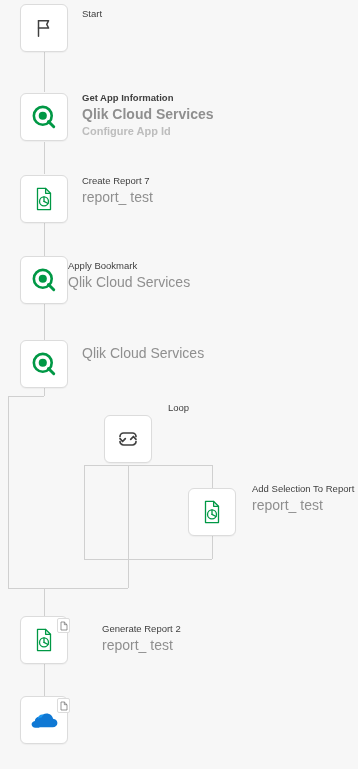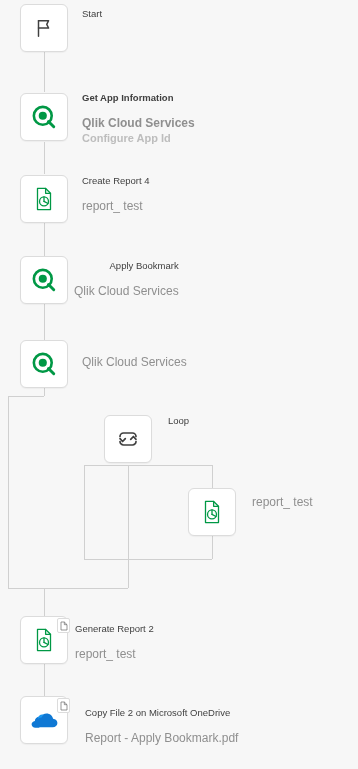--- a/index.html
+++ b/index.html
@@ -49,25 +49,25 @@
     position: absolute;
     line-height: 1.22;
   }
   .label .title {
     font-size: 9.5px;
     color: #404040;
     display: block;
     white-space: nowrap;
   }
   .label .sub {
-    font-size: 12px;
+    font-size: 14px;
     color: #8f8f8f;
     display: block;
     white-space: nowrap;
-    margin-top: 12px;
+    margin-top: 2px;
   }
   .label .sub2 {
     font-size: 11px;
     color: #bdbdbd;
     display: block;
     white-space: nowrap;
     margin-top: 2px;
   }
   
   .badge {
@@ -146,34 +146,34 @@
       <svg width="26" height="26" viewBox="0 0 32 32" fill="none" stroke="#009845" stroke-width="1.6" stroke-linejoin="round" stroke-linecap="round">
         <path d="M8 3h10l6 6v20H8z"></path>
         <path d="M18 3v6h6"></path>
         <circle cx="16" cy="19" r="5.5"></circle>
         <path d="M16 19 L16 13.5"></path>
         <path d="M16 19 L20.9 21.6"></path>
       </svg>
     </span>
   </div>
   <div class="label" style="left:82px; top:175px;">
-    <span class="title">Create Report 4</span>
+    <span class="title">Create Report 7</span>
     <span class="sub">report_ test</span>
   </div>
 
   <div class="node" style="left:20px; top:256px;">
     <span>
       <svg width="26" height="26" viewBox="0 0 32 32">
         <circle cx="14.5" cy="14.5" r="11" fill="none" stroke="#009845" stroke-width="3.2"></circle>
         <circle cx="14.5" cy="14.5" r="5" fill="#009845"></circle>
         <path d="M21.5 21.5 L28 28" stroke="#009845" stroke-width="3.6" stroke-linecap="round"></path>
       </svg>
     </span>
   </div>
-  <div class="label" style="left:74px; top:260px;text-align:right;">
+  <div class="label" style="left:68px; top:260px;">
     <span class="title">Apply Bookmark</span>
     <span class="sub">Qlik Cloud Services</span>
   </div>
 
   <div class="node" style="left:20px; top:340px;">
     <span>
       <svg width="26" height="26" viewBox="0 0 32 32">
         <circle cx="14.5" cy="14.5" r="11" fill="none" stroke="#009845" stroke-width="3.2"></circle>
         <circle cx="14.5" cy="14.5" r="5" fill="#009845"></circle>
         <path d="M21.5 21.5 L28 28" stroke="#009845" stroke-width="3.6" stroke-linecap="round"></path>
@@ -187,36 +187,37 @@
   <div class="node" style="left:104px; top:415px;">
     <span>
       <svg width="24" height="24" viewBox="0 0 24 24" fill="none" stroke="#404040" stroke-width="1.7" stroke-linecap="round" stroke-linejoin="round">
         <path d="M4 9.5A3.5 3.5 0 0 1 7.5 6h9A3.5 3.5 0 0 1 20 9.5v0"></path>
         <path d="M20 14.5A3.5 3.5 0 0 1 16.5 18h-9A3.5 3.5 0 0 1 4 14.5v0"></path>
         <path d="M17.3 12.4l2.7-2.9 2.6 2.9" transform="translate(-2.6,0)"></path>
         <path d="M6.7 11.6L4 14.5 1.4 11.6" transform="translate(2.6,0)"></path>
       </svg>
     </span>
   </div>
-  <div class="label" style="left:168px; top:415px;">
+  <div class="label" style="left:168px; top:402px;">
     <span class="title">Loop</span>
   </div>
 
   <div class="node" style="left:188px; top:488px;">
     <span>
       <svg width="26" height="26" viewBox="0 0 32 32" fill="none" stroke="#009845" stroke-width="1.6" stroke-linejoin="round" stroke-linecap="round">
         <path d="M8 3h10l6 6v20H8z"></path>
         <path d="M18 3v6h6"></path>
         <circle cx="16" cy="19" r="5.5"></circle>
         <path d="M16 19 L16 13.5"></path>
         <path d="M16 19 L20.9 21.6"></path>
       </svg>
     </span>
   </div>
   <div class="label" style="left:252px; top:483px;">
+    <span class="title">Add Selection To Report</span>
     <span class="sub">report_ test</span>
   </div>
 
   <div class="node" style="left:20px; top:616px;">
     <span>
       <svg width="26" height="26" viewBox="0 0 32 32" fill="none" stroke="#009845" stroke-width="1.6" stroke-linejoin="round" stroke-linecap="round">
         <path d="M8 3h10l6 6v20H8z"></path>
         <path d="M18 3v6h6"></path>
         <circle cx="16" cy="19" r="5.5"></circle>
         <path d="M16 19 L16 13.5"></path>
@@ -225,39 +226,35 @@
     </span>
   </div>
   <div class="badge" style="left:57px; top:618px;">
     <span>
       <svg width="8" height="10" viewBox="0 0 12 14" fill="none" stroke="#6f6f6f" stroke-width="1.1" stroke-linejoin="round">
         <path d="M1.5 1h5l4 4v8h-9z"></path>
         <path d="M6.5 1v4h4"></path>
       </svg>
     </span>
   </div>
-  <div class="label" style="left:75px; top:623px;">
+  <div class="label" style="left:102px; top:623px;">
     <span class="title">Generate Report 2</span>
     <span class="sub">report_ test</span>
   </div>
 
   <div class="node" style="left:20px; top:696px;">
     <span>
       <svg width="30" height="20" viewBox="0 0 36 24">
         <path d="M12.4 20.8h16.1c3.1 0 5.6-2.3 5.6-5.1 0-2.7-2.3-4.9-5.2-5.1-.6-3.6-3.9-6.3-7.8-6.3-3 0-5.7 1.6-7 4.1-.5-.2-1.1-.3-1.7-.3-2.9 0-5.3 2.2-5.4 5-2.2.3-3.9 2-3.9 4.1 0 2.3 2 4.2 4.6 4.2h4.7z" fill="#0f78d4"></path>
         <path d="M10.6 10.4c.1-2.8 2.5-5 5.4-5 .6 0 1.2.1 1.7.3-1.2.8-2.1 2-2.6 3.3-2.1.1-3.8 1.3-4.5 1.4z" fill="#1a96f0"></path>
       </svg>
     </span>
   </div>
   <div class="badge" style="left:57px; top:698px;">
     <span>
       <svg width="8" height="10" viewBox="0 0 12 14" fill="none" stroke="#6f6f6f" stroke-width="1.1" stroke-linejoin="round">
         <path d="M1.5 1h5l4 4v8h-9z"></path>
         <path d="M6.5 1v4h4"></path>
       </svg>
     </span>
   </div>
-  <div class="label" style="left:85px; top:707px;">
-    <span class="title">Copy File 2 on Microsoft OneDrive</span>
-    <span class="sub">Report - Apply Bookmark.pdf</span>
-  </div>
 
 </div>
 
 </body></html>

